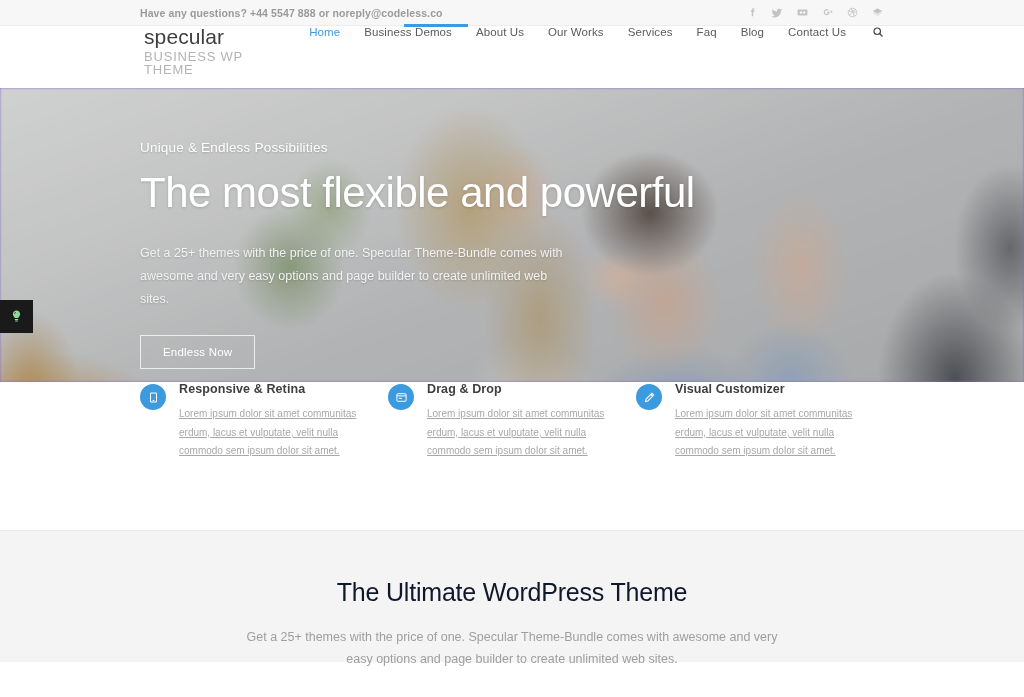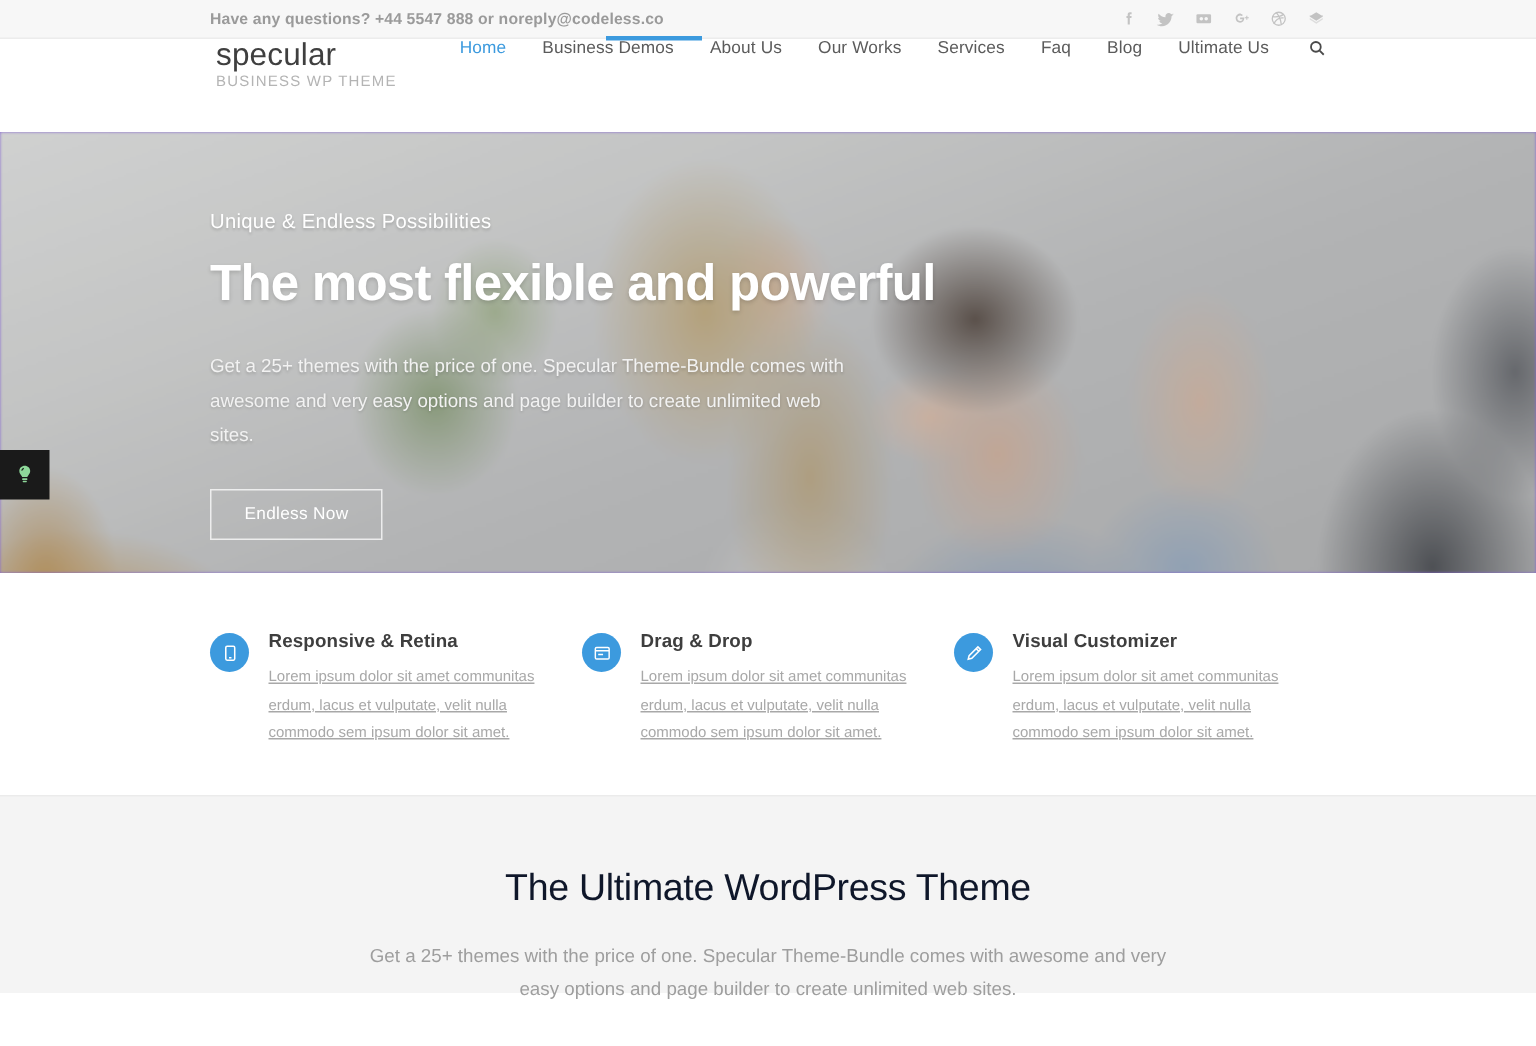--- a/index.html
+++ b/index.html
@@ -76,21 +76,21 @@
     justify-content: space-between;
   }
   .logo-block { line-height: 1; padding-left: 4px; }
   .logo-name {
     font-size: 21px;
     color: #3f3f3f;
     font-weight: 400;
     letter-spacing: 0.1px;
   }
   .logo-tag {
-    font-size: 10px;
+    font-size: 13px;
     color: #b4b4b4;
     letter-spacing: 0.8px;
     margin-top: 3px;
   }
   .mainnav {
     display: flex;
     align-items: center;
     gap: 24px;
   }
   .nav-link {
@@ -166,23 +166,23 @@
     z-index: 2;
   }
   .hero-kicker {
     font-size: 13.5px;
     color: #ffffff;
     letter-spacing: 0.2px;
     text-shadow: 0 1px 2px rgba(0,0,0,0.18);
     margin-bottom: 16px;
   }
   .hero-title {
-    font-size: 34px;
+    font-size: 42px;
     line-height: 1.06;
-    font-weight: 700;
+    font-weight: 400;
     color: #ffffff;
     letter-spacing: -0.5px;
     text-shadow: 0 1px 3px rgba(0,0,0,0.16);
     max-width: 600px;
   }
   .hero-sub {
     margin-top: 26px;
     font-size: 12.5px;
     line-height: 1.85;
     color: #f2f2f2;
@@ -215,21 +215,20 @@
     justify-content: center;
     z-index: 10;
     cursor: pointer;
   }
   .side-tab svg { display:block; }
 
   
   .features {
     background: #ffffff;
     height: 148px;
-    padding-top: 38px;
   }
   .features-inner {
     width: 744px;
     margin: 0 auto;
     display: flex;
     gap: 0;
   }
   .feature {
     width: 248px;
     display: flex;
@@ -339,21 +338,21 @@
       <div class="logo-tag">BUSINESS WP THEME</div>
     </a>
     <nav class="mainnav">
       <a class="nav-link active">Home</a>
       <a class="nav-link">Business Demos</a>
       <a class="nav-link">About Us</a>
       <a class="nav-link">Our Works</a>
       <a class="nav-link">Services</a>
       <a class="nav-link">Faq</a>
       <a class="nav-link">Blog</a>
-      <a class="nav-link">Ultimate Us</a>
+      <a class="nav-link">Contact Us</a>
       <span class="search-btn">
         <svg width="12" height="12" viewBox="0 0 24 24" fill="none" stroke="currentColor" stroke-width="2.4">
             <circle cx="10.5" cy="10.5" r="6.5"></circle>
             <path d="M15.5 15.5L21 21"></path>
           </svg>
       </span>
     </nav>
   </div>
 </header>
 

